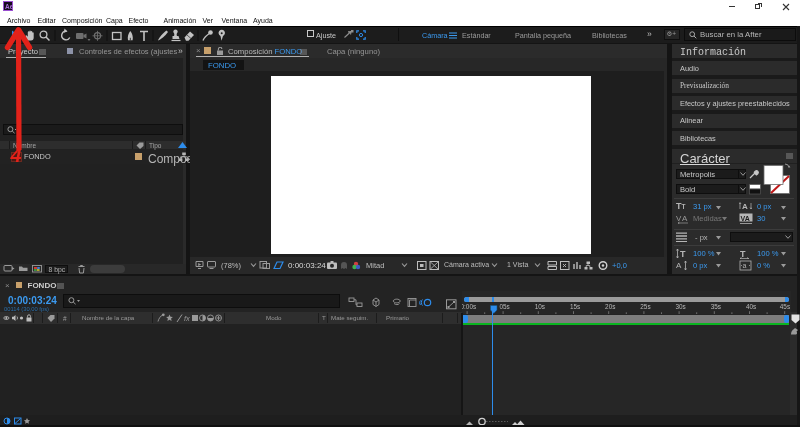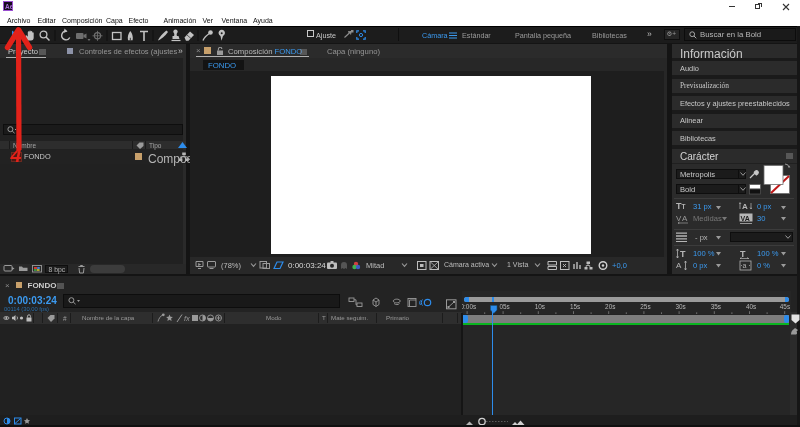--- a/index.html
+++ b/index.html
@@ -102,21 +102,21 @@
   <div class="abs txt" style="left:592px;top:31.5px;font-size:7.2px;color:#9b9b9b;">Bibliotecas</div>
   <div class="abs txt" style="left:647px;top:30px;font-size:8.5px;color:#bbb;">»</div>
   <div class="abs" style="left:664px;top:28.5px;width:16px;height:11px;background:#262626;border:1px solid #0f0f0f;"></div>
   <div class="abs txt" style="left:666.5px;top:31px;font-size:6.5px;color:#999;">⚙︎+</div>
 
   <div class="abs" style="left:684px;top:28px;width:112px;height:12.5px;background:#1a1a1a;border:1px solid #0c0c0c;"></div>
   <svg class="abs" style="left:689px;top:30.5px;" width="8" height="8">
       <circle cx="3.2" cy="3.2" r="2.4" fill="none" stroke="#a8a8a8" stroke-width="1"></circle>
       <path d="M5 5 L7.3 7.3" stroke="#a8a8a8" stroke-width="1"></path>
     </svg>
-  <div class="abs txt" style="left:700px;top:30.5px;font-size:7.8px;color:#b9b9b9;">Buscar en la Bold</div>
+  <div class="abs txt" style="left:700px;top:30.5px;font-size:7.8px;color:#b9b9b9;">Buscar en la After</div>
 
   <div class="abs" style="left:0;top:44px;width:186px;height:230px;background:#232323;"></div>
   <div class="abs" style="left:0;top:44px;width:186px;height:14px;background:#2b2b2b;"></div>
   <div class="abs txt" style="left:8px;top:48px;font-size:7.6px;color:#cfcfcf;">Proyecto</div>
   <svg class="abs" style="left:39px;top:48.5px;" width="7" height="6">
       <path d="M0 1h7M0 3h7M0 5h7" stroke="#8f8f8f" stroke-width="0.9"></path>
     </svg>
   <div class="abs" style="left:6px;top:56.5px;width:40px;height:1.4px;background:#b0b0b0;"></div>
   <div class="abs" style="left:67px;top:48px;width:5.5px;height:5.5px;background:#8d93a8;"></div>
   <div class="abs txt" style="left:79px;top:48px;font-size:7.6px;color:#969696;">Controles de efectos  (ajustes</div>
@@ -247,34 +247,34 @@
     <rect x="394.5" y="10" width="3" height="2.5" fill="#bdbdbd"></rect>
     <rect x="399.5" y="10" width="3" height="2.5" fill="#bdbdbd"></rect>
     <path d="M398 7 v1.5 m-1.8 1.5 v-1.5 h3.6 v1.5" stroke="#bdbdbd" stroke-width="0.8" fill="none"></path>
     <circle cx="413" cy="8.5" r="3.8" fill="none" stroke="#d0d0d0" stroke-width="1.4"></circle>
     <circle cx="413" cy="8.5" r="1.2" fill="#d0d0d0"></circle>
     <text x="422" y="11" font-size="7.5" fill="#3b9af0">+0,0</text>
   </svg>
 
   <div class="abs" style="left:672px;top:44px;width:125px;height:230px;background:#1a1a1a;"></div>
   <div class="abs" style="left:672px;top:44px;width:125px;height:14.2px;background:#2b2b2b;"></div>
-  <div class="abs txt" style="left:680px;top:47.5px;font-size:12px;color:#c9c9c9;">Información</div>
+  <div class="abs txt" style="left:680px;top:47.5px;font-size:10px;color:#c9c9c9;font-family:Liberation Mono, monospace;">Información</div>
   <div class="abs" style="left:672px;top:61.3px;width:125px;height:14.2px;background:#2b2b2b;"></div>
   <div class="abs txt" style="left:680px;top:65px;font-size:7.4px;color:#c9c9c9;">Audio</div>
   <div class="abs" style="left:672px;top:78.8px;width:125px;height:14.2px;background:#2b2b2b;"></div>
   <div class="abs txt" style="left:680px;top:82.4px;font-size:7.4px;color:#c9c9c9;font-family:Liberation Serif, serif;">Previsualización</div>
   <div class="abs" style="left:672px;top:96.2px;width:125px;height:14.2px;background:#2b2b2b;"></div>
   <div class="abs txt" style="left:680px;top:99.8px;font-size:7.4px;color:#c9c9c9;">Efectos y ajustes preestablecidos</div>
   <div class="abs" style="left:672px;top:113.7px;width:125px;height:14.2px;background:#2b2b2b;"></div>
   <div class="abs txt" style="left:680px;top:117.3px;font-size:7.4px;color:#c9c9c9;">Alinear</div>
   <div class="abs" style="left:672px;top:131.2px;width:125px;height:14.2px;background:#2b2b2b;"></div>
   <div class="abs txt" style="left:680px;top:134.8px;font-size:7.4px;color:#c9c9c9;">Bibliotecas</div>
 
   <div class="abs" style="left:672px;top:148.7px;width:125px;height:125.3px;background:#2b2b2b;"></div>
-  <div class="abs txt" style="left:680px;top:152.3px;font-size:10px;color:#d5d5d5;">Carácter</div>
+  <div class="abs txt" style="left:680px;top:152.3px;font-size:13px;color:#d5d5d5;text-decoration:underline;">Carácter</div>
   <svg class="abs" style="left:786px;top:153px;" width="7" height="6">
       <path d="M0 1h7M0 3h7M0 5h7" stroke="#8f8f8f" stroke-width="0.9"></path>
     </svg>
   <div class="abs" style="left:672px;top:162.5px;width:125px;height:1px;background:#202020;"></div>
 
   <div class="abs" style="left:676px;top:168.5px;width:70px;height:10.5px;background:#1b1b1b;border:1px solid #0e0e0e;"></div>
   <div class="abs txt" style="left:680px;top:170.8px;font-size:7.6px;color:#c9c9c9;">Metropolis</div>
   <div class="abs" style="left:738px;top:168.5px;width:8px;height:10.5px;border-left:1px solid #0e0e0e;"></div>
   <svg class="abs" style="left:739.5px;top:172px;" width="6" height="4">
       <path d="M0.5 0.5 l2.5 2.8 l2.5 -2.8" stroke="#9a9a9a" stroke-width="1" fill="none"></path>

